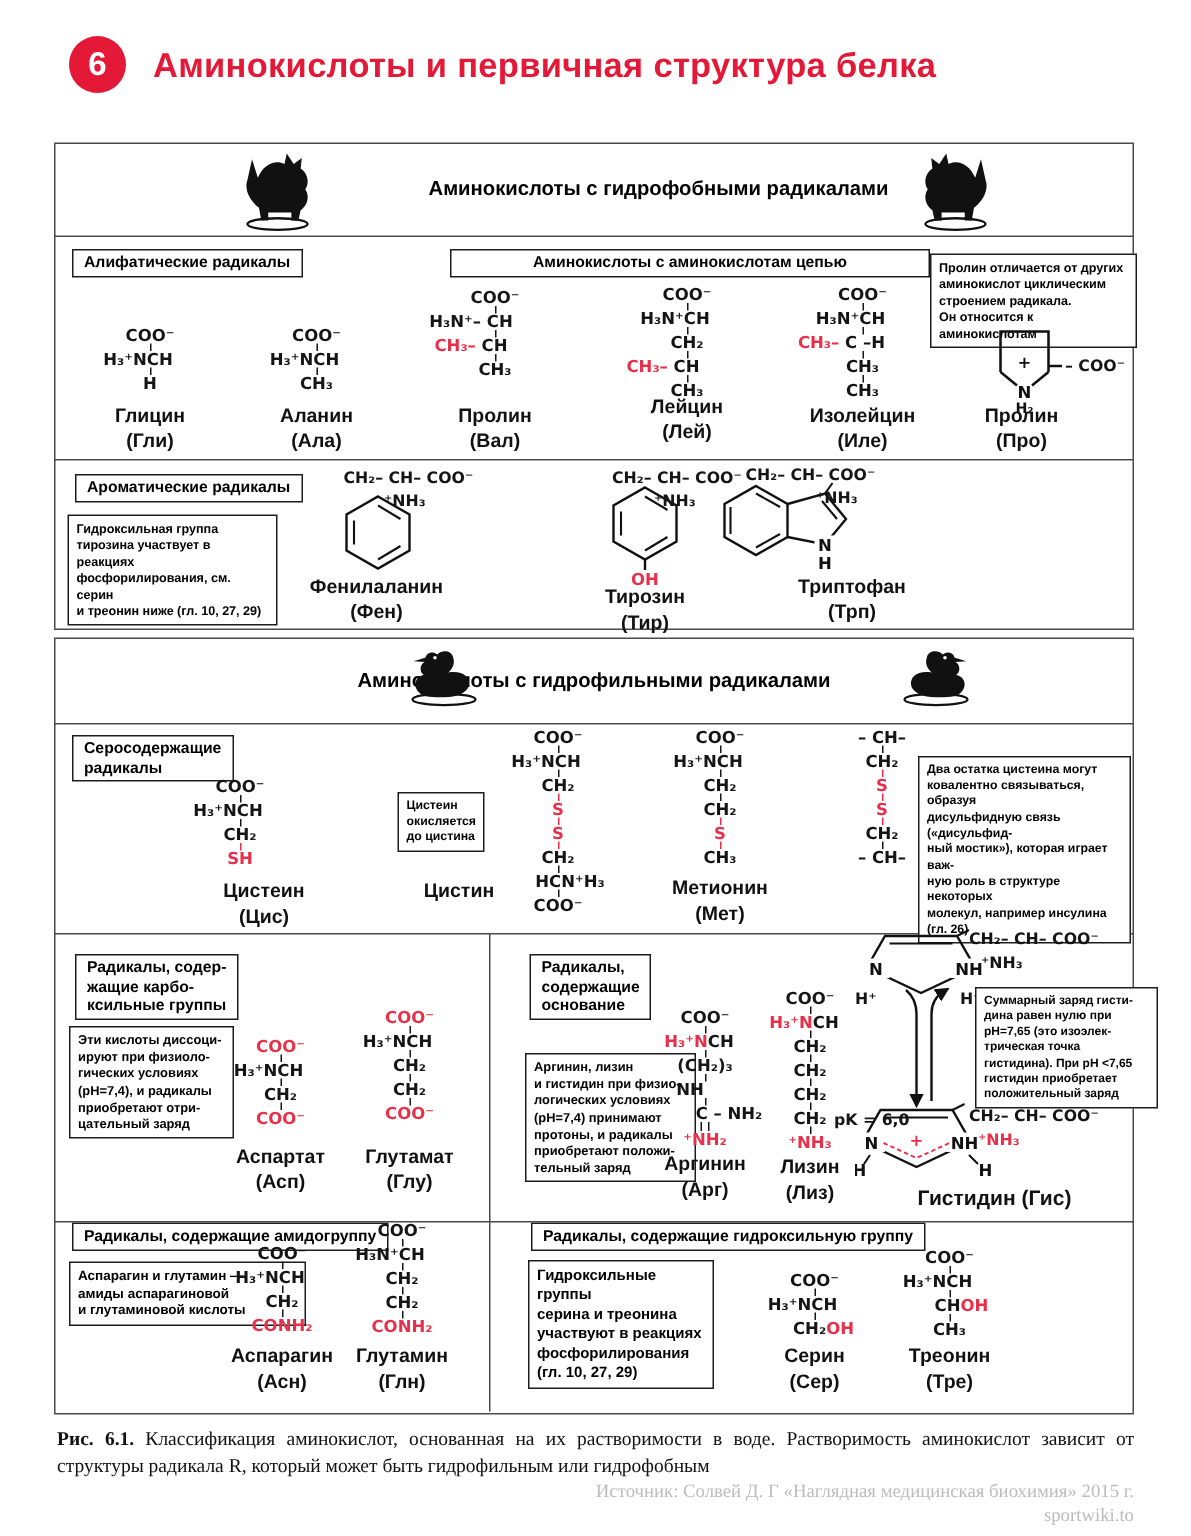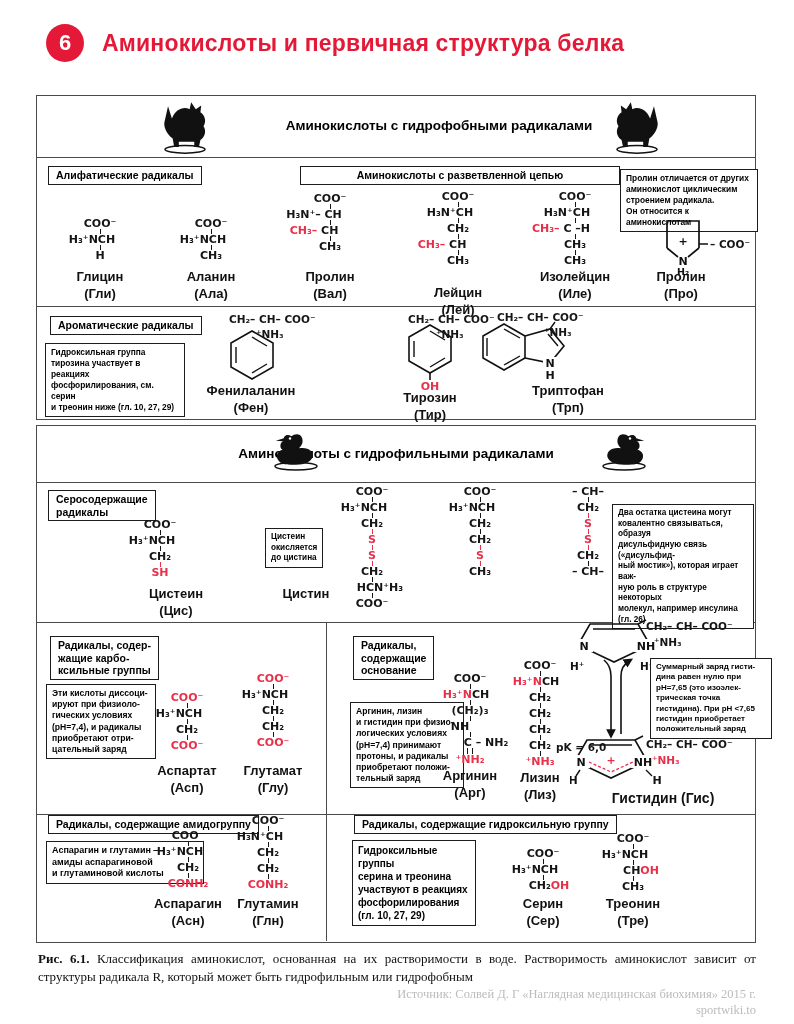--- a/index.html
+++ b/index.html
@@ -56,21 +56,21 @@
   <svg class="abs" style="left:160px;top:100px;" width="50" height="54" viewBox="0 0 64 70">
     <ellipse cx="32" cy="64" rx="26" ry="5" fill="none" stroke="#111" stroke-width="2"></ellipse>
     <path fill="#111" d="M6,26 L10,8 L15,24 C20,12 30,8 38,12 L40,3 L46,12 L53,7 L52,16 C58,20 60,28 56,34 C60,40 58,48 52,52 L50,61 L44,61 L44,54 L24,54 L24,61 L18,61 L16,50 C8,44 3,34 6,26 Z"></path>
   </svg>
   <svg class="abs" style="left:612px;top:100px;transform:scaleX(-1);" width="50" height="54" viewBox="0 0 64 70">
     <ellipse cx="32" cy="64" rx="26" ry="5" fill="none" stroke="#111" stroke-width="2"></ellipse>
     <path fill="#111" d="M6,26 L10,8 L15,24 C20,12 30,8 38,12 L40,3 L46,12 L53,7 L52,16 C58,20 60,28 56,34 C60,40 58,48 52,52 L50,61 L44,61 L44,54 L24,54 L24,61 L18,61 L16,50 C8,44 3,34 6,26 Z"></path>
   </svg>
 
   <div class="lbl" style="left:48px;top:166px;">Алифатические радикалы</div>
-  <div class="lbl center" style="left:300px;top:166px;width:320px;">Аминокислоты с разветвленной цепью</div>
+  <div class="lbl center" style="left:300px;top:166px;width:320px;">Аминокислоты с аминокислотам цепью</div>
   <div class="note" style="left:620px;top:169px;width:138px;font-size:8.4px;">Пролин отличается от других
 аминокислот циклическим
 строением радикала.
 Он относится к аминокислотам</div>
 
   <div class="aa-struct" style="left:40px;top:218px;">
       <div class="fl"><span>COO⁻</span></div>
       <div class="bd b-n"></div>
       <div class="fl" style="transform: translateX(-8px);"><span>H₃⁺NCH</span></div>
       <div class="bd b-n"></div>
@@ -108,21 +108,21 @@
       <div class="fl"><span>COO⁻</span></div>
       <div class="bd b-n"></div>
       <div class="fl" style="transform: translateX(-8px);"><span>H₃N⁺CH</span></div>
       <div class="bd b-n"></div>
       <div class="fl"><span>CH₂</span></div>
       <div class="bd b-n"></div>
       <div class="fl" style="transform: translateX(-16px);"><span class="rd">CH₃– </span><span>CH</span></div>
       <div class="bd b-n"></div>
       <div class="fl"><span>CH₃</span></div>
     </div>
-  <div class="aa-name" style="left:398px;top:285px;">
+  <div class="aa-name" style="left:398px;top:263px;">
       <div>Лейцин</div>
       <div>(Лей)</div>
     </div>
   <div class="aa-struct" style="left:515px;top:191px;">
       <div class="fl"><span>COO⁻</span></div>
       <div class="bd b-n"></div>
       <div class="fl" style="transform: translateX(-8px);"><span>H₃N⁺CH</span></div>
       <div class="bd b-n"></div>
       <div class="fl" style="transform: translateX(-14px);"><span class="rd">CH₃– </span><span>C –H</span></div>
       <div class="bd b-n"></div>
@@ -257,20 +257,24 @@
       <div class="bd b-n"></div>
       <div class="fl" style="transform: translateX(-8px);"><span>H₃⁺NCH</span></div>
       <div class="bd b-n"></div>
       <div class="fl"><span>CH₂</span></div>
       <div class="bd b-n"></div>
       <div class="fl"><span>CH₂</span></div>
       <div class="bd b-d"></div>
       <div class="fl"><span class="rd">S</span></div>
       <div class="bd b-d"></div>
       <div class="fl"><span>CH₃</span></div>
+    </div>
+  <div class="aa-name" style="left:420px;top:584px;">
+      <div>Метионин</div>
+      <div>(Мет)</div>
     </div>
   <div class="aa-struct" style="left:528px;top:486px;">
       <div class="fl"><span>– CH–</span></div>
       <div class="bd b-n"></div>
       <div class="fl"><span>CH₂</span></div>
       <div class="bd b-d"></div>
       <div class="fl"><span class="rd">S</span></div>
       <div class="bd b-d"></div>
       <div class="fl"><span class="rd">S</span></div>
       <div class="bd b-d"></div>

